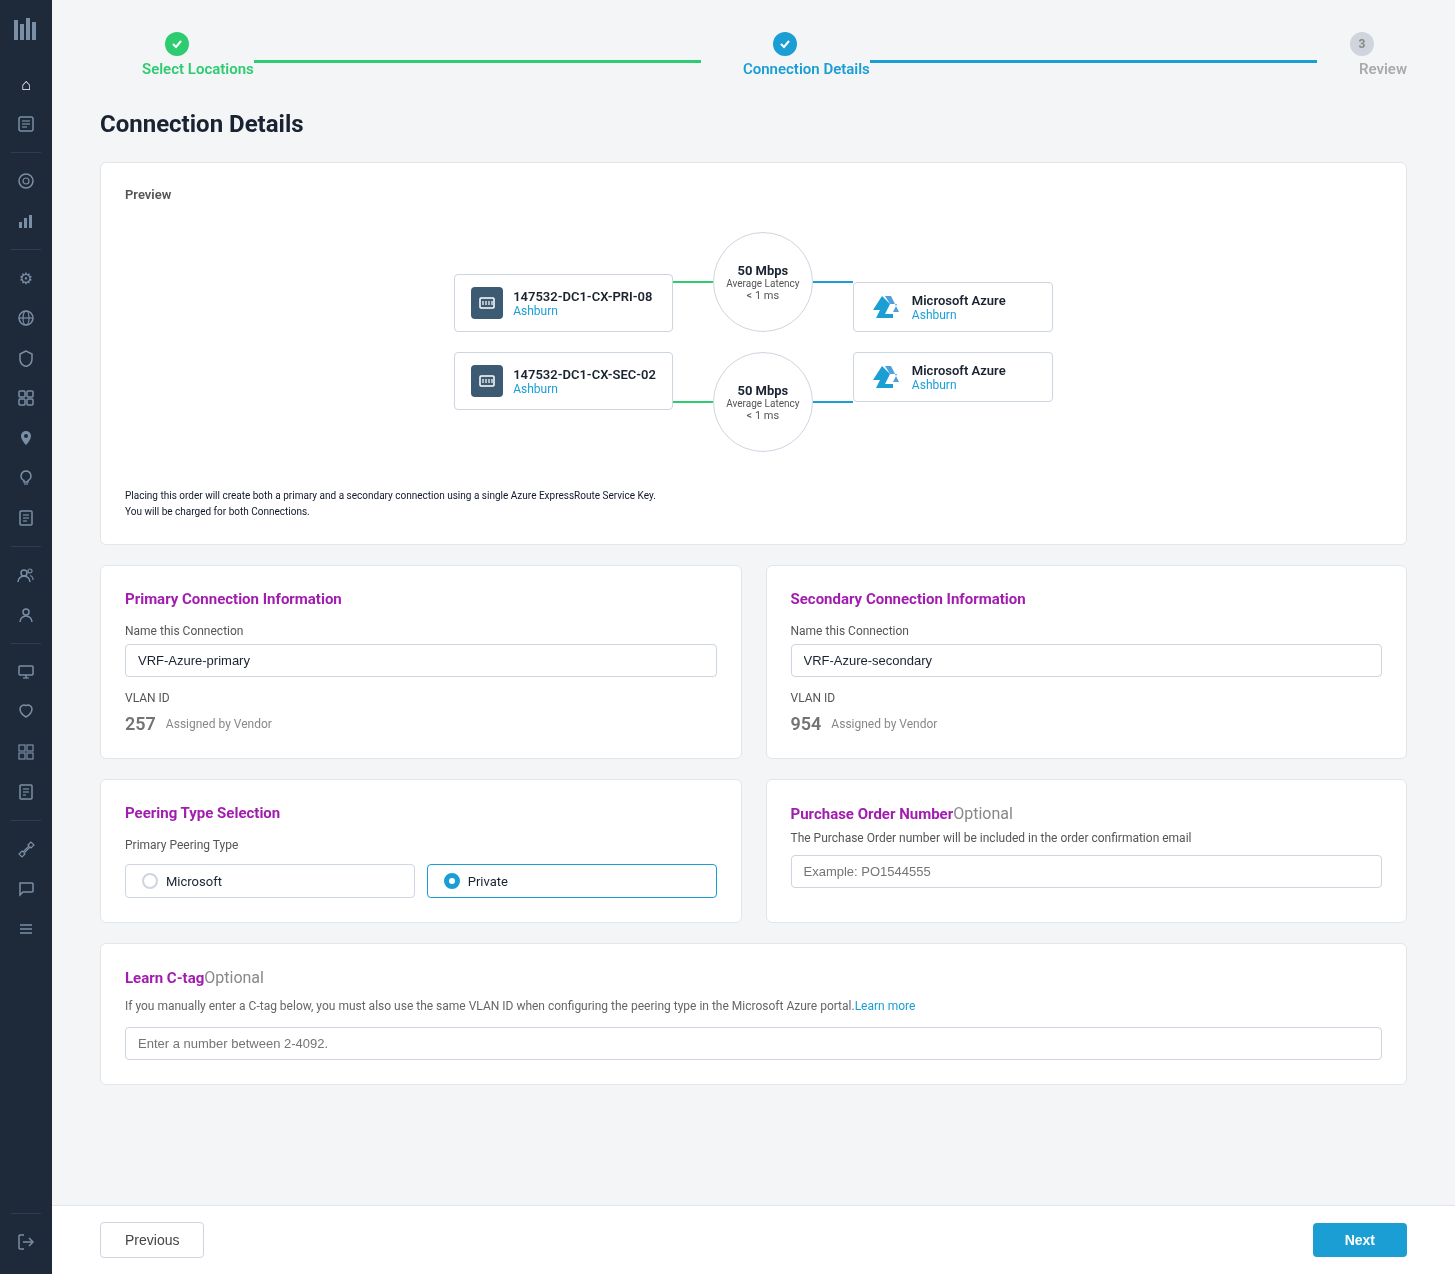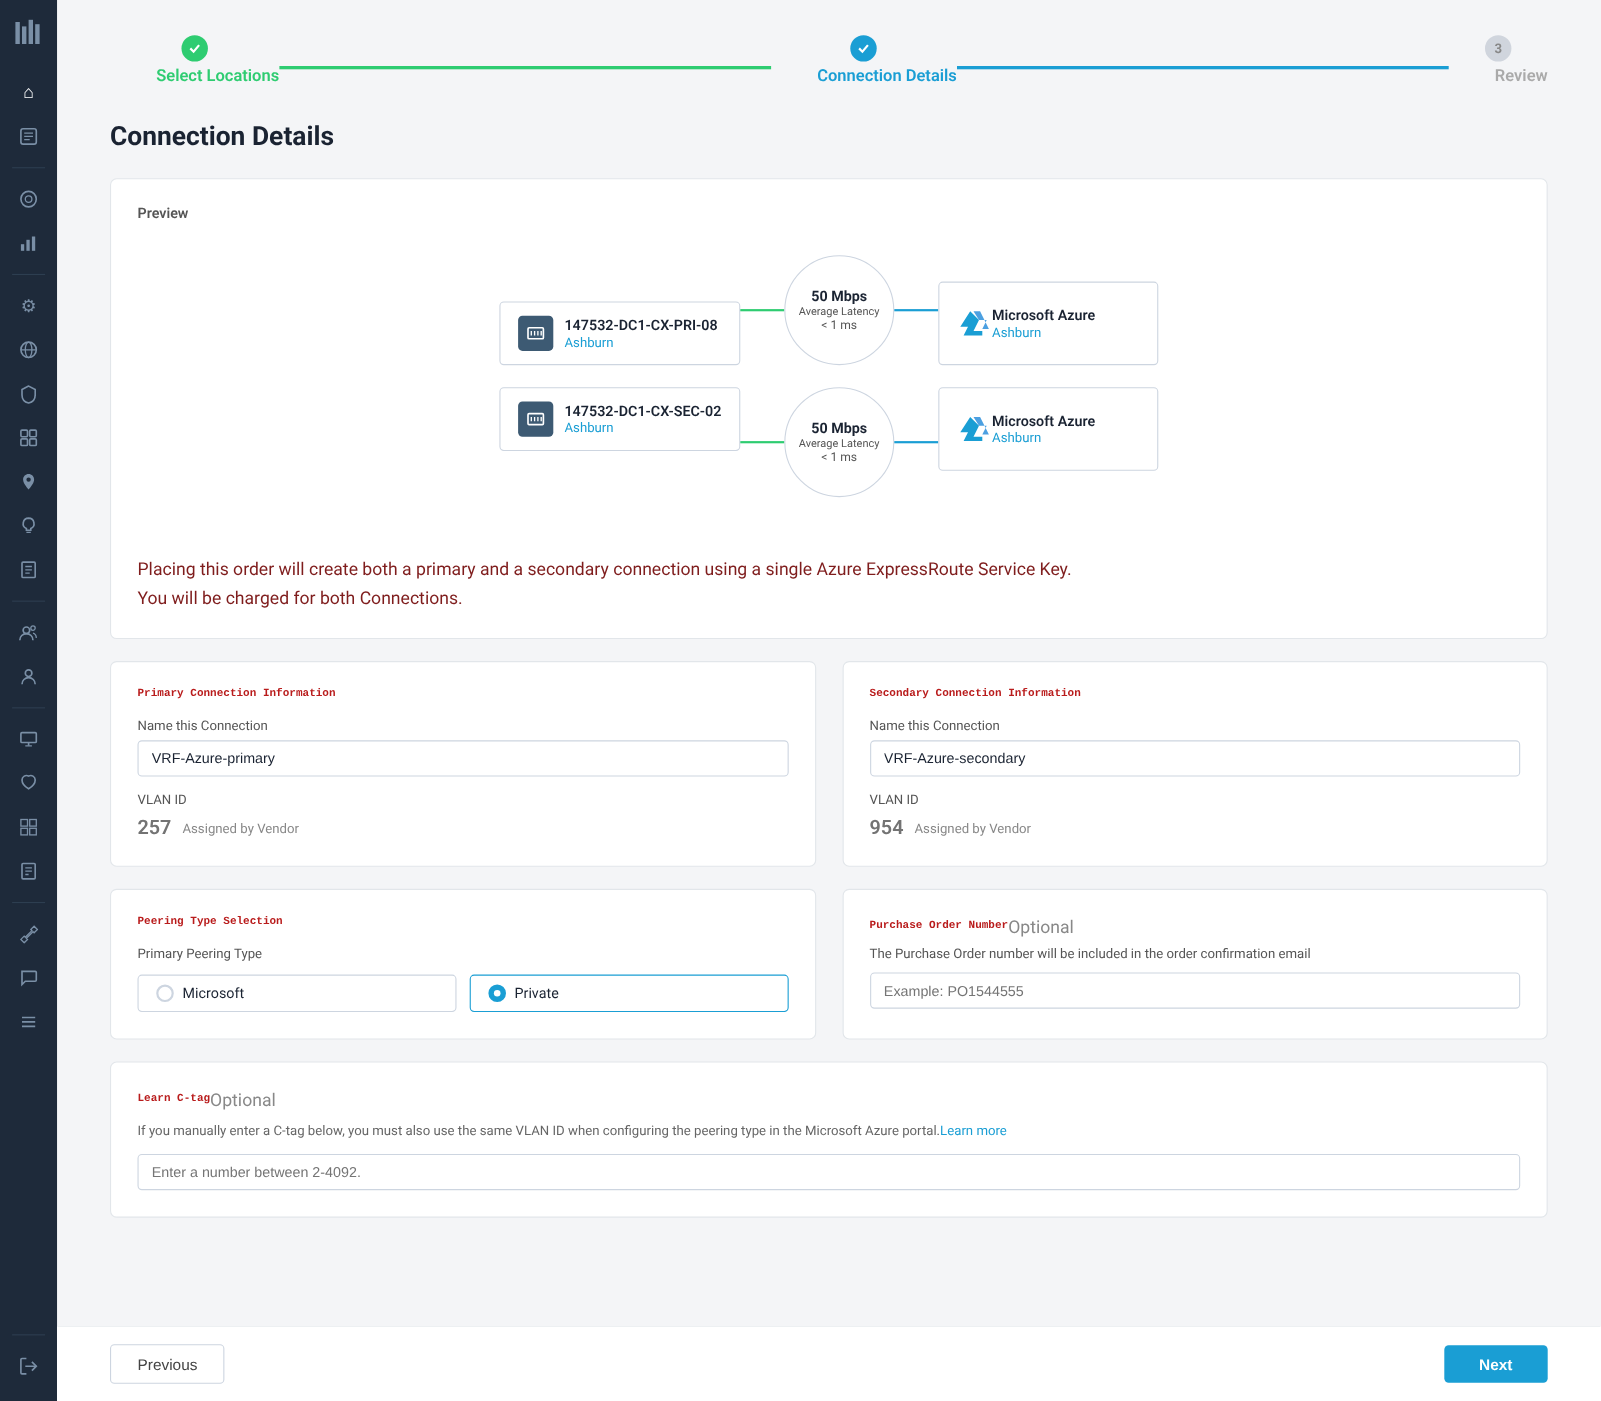--- a/index.html
+++ b/index.html
@@ -180,55 +180,55 @@
       justify-content: center;
       font-size: 11px;
       color: #555;
       text-align: center;
       flex-shrink: 0;
     }
 
     .azure-box {
       border: 1px solid #cdd5e0;
       border-radius: 4px;
-      padding: 21px 16px;
-      display: flex;
-      align-items: center;
+      padding: 8px 16px;
+      display: flex;
+      align-items: center;
+      gap: 10px;
       min-width: 200px;
       background: #fff;
     }
     .azure-icon {
       width: 32px;
       height: 32px;
       display: flex;
       align-items: center;
       justify-content: center;
     }
     .azure-box-text .name { font-size: 13px; font-weight: 600; color: #1a2332; }
     .azure-box-text .location { font-size: 12px; color: #1a9ed4; }
 
     .preview-note {
-      font-size: 16px;
-      color: #7f1d1d;
-      margin-top: 33px;
+      font-size: 10px;
+      color: #0f172a;
+      margin-top: 16px;
       line-height: 1.6;
     }
 
     
     .two-col {
       display: grid;
       grid-template-columns: 1fr 1fr;
       gap: 24px;
     }
     .form-section-title {
-      font-size: 10px;
+      font-size: 15px;
       font-weight: 700;
-      color: #b91c1c;
+      color: #a21caf;
       margin-bottom: 16px;
-      font-family: Liberation Mono, monospace;
     }
     .form-label {
       font-size: 12px;
       color: #555;
       margin-bottom: 6px;
     }
     .form-input {
       width: 100%;
       border: 1px solid #cdd5e0;
       border-radius: 4px;

